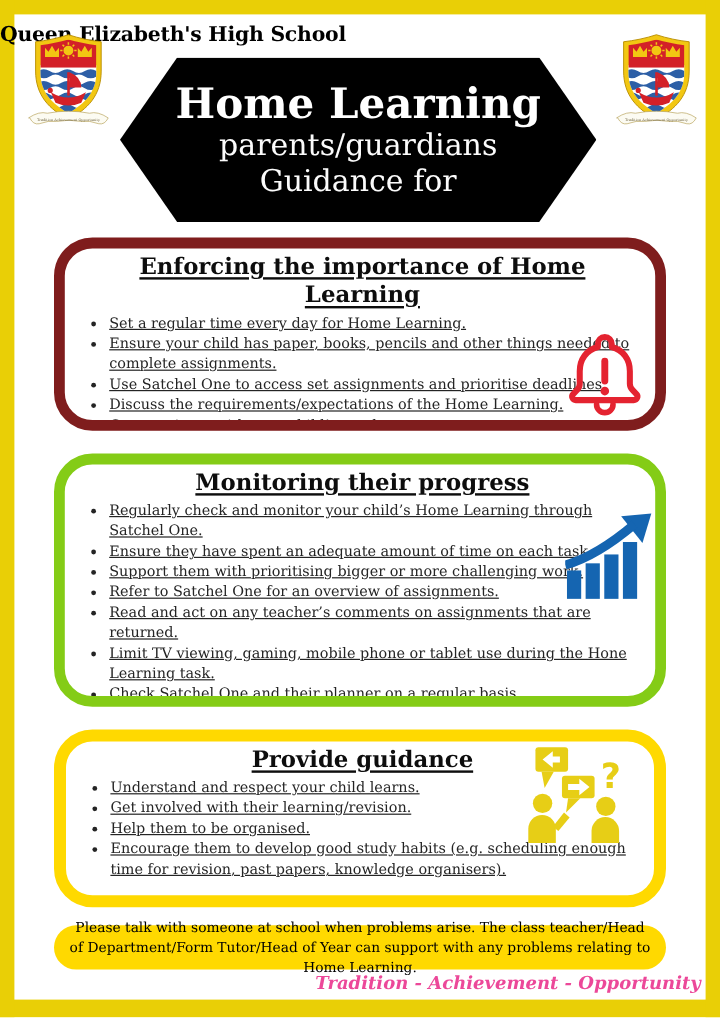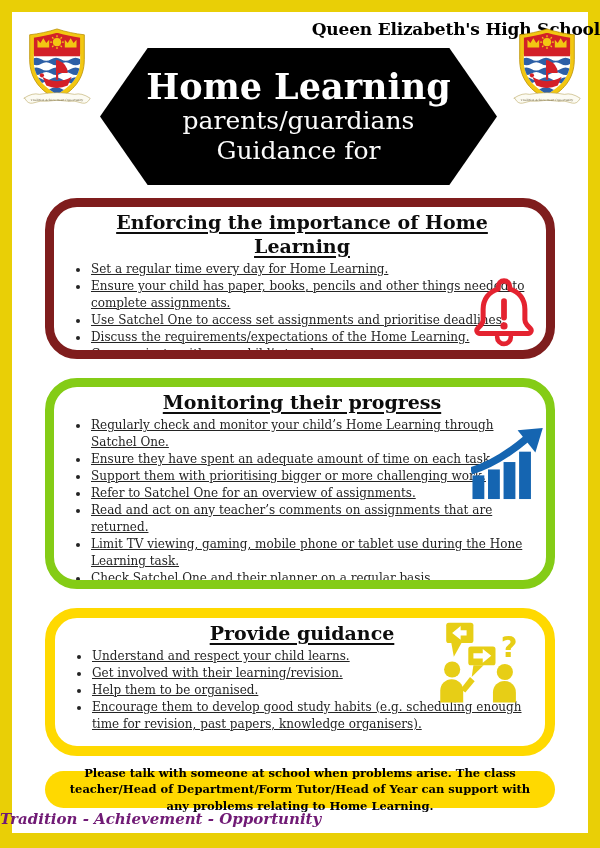--- a/index.html
+++ b/index.html
@@ -9,21 +9,21 @@
     overflow:hidden; font-family:"DejaVu Serif", serif; color:#1c1c1c;
   }
   
   .frame { position:absolute; background:#e9cf06; }
   .frame-top    { left:0; top:0; width:600px; height:12px; }
   .frame-left   { left:0; top:0; width:12px; height:848px; }
   .frame-right  { right:0; top:0; width:12px; height:848px; }
   .frame-bottom { left:0; top:833px; width:600px; height:15px; }
 
   .school-name {
-    position:absolute; left:0; right:0; top:19px; text-align:right;
+    position:absolute; left:0; right:0; top:19px; text-align:left;
     font-size:17px; font-weight:700; letter-spacing:-0.2px; color:#000;
   }
 
   .banner {
     position:absolute; left:100px; top:48px; width:397px; height:137px;
     background:#000000;
     clip-path:polygon(0% 50%, 12% 0%, 88% 0%, 100% 50%, 88% 100%, 12% 100%);
     display:flex; flex-direction:column; align-items:center; justify-content:center;
     color:#ffffff; text-align:center;
   }
@@ -54,25 +54,25 @@
 
   .icon-abs { position:absolute; }
   .bell-icon   { right:6px;  bottom:-4px; width:72px; height:80px; color:#e42330; }
   .chart-icon  { right:1px;  top:40px;    width:74px; height:76px; }
   .discuss-icon{ right:24px; top:3px;     width:85px; height:85px; }
 
   .footer-banner {
     position:absolute; left:45px; top:771px; width:510px; height:37px;
     background:#ffd900; border-radius:19px;
     display:flex; align-items:center; justify-content:flex-end; text-align:center;
-    font-size:11.5px; font-weight:700; line-height:1.4; color:#000; padding:0 12px;
+    font-size:11.5px; font-weight:400; line-height:1.4; color:#000; padding:0 12px;
   }
   .motto {
-    position:absolute; left:0; right:16px; top:810px; text-align:left;
-    font-size:15px; font-weight:700; font-style:italic; color:#701a75;
+    position:absolute; left:0; right:16px; top:810px; text-align:right;
+    font-size:15px; font-weight:700; font-style:italic; color:#ec4899;
   }
 </style>
 </head>
 <body>
 
 <div class="page">
 
   <div class="frame frame-top"></div>
   <div class="frame frame-bottom"></div>
   <div class="frame frame-left"></div>

